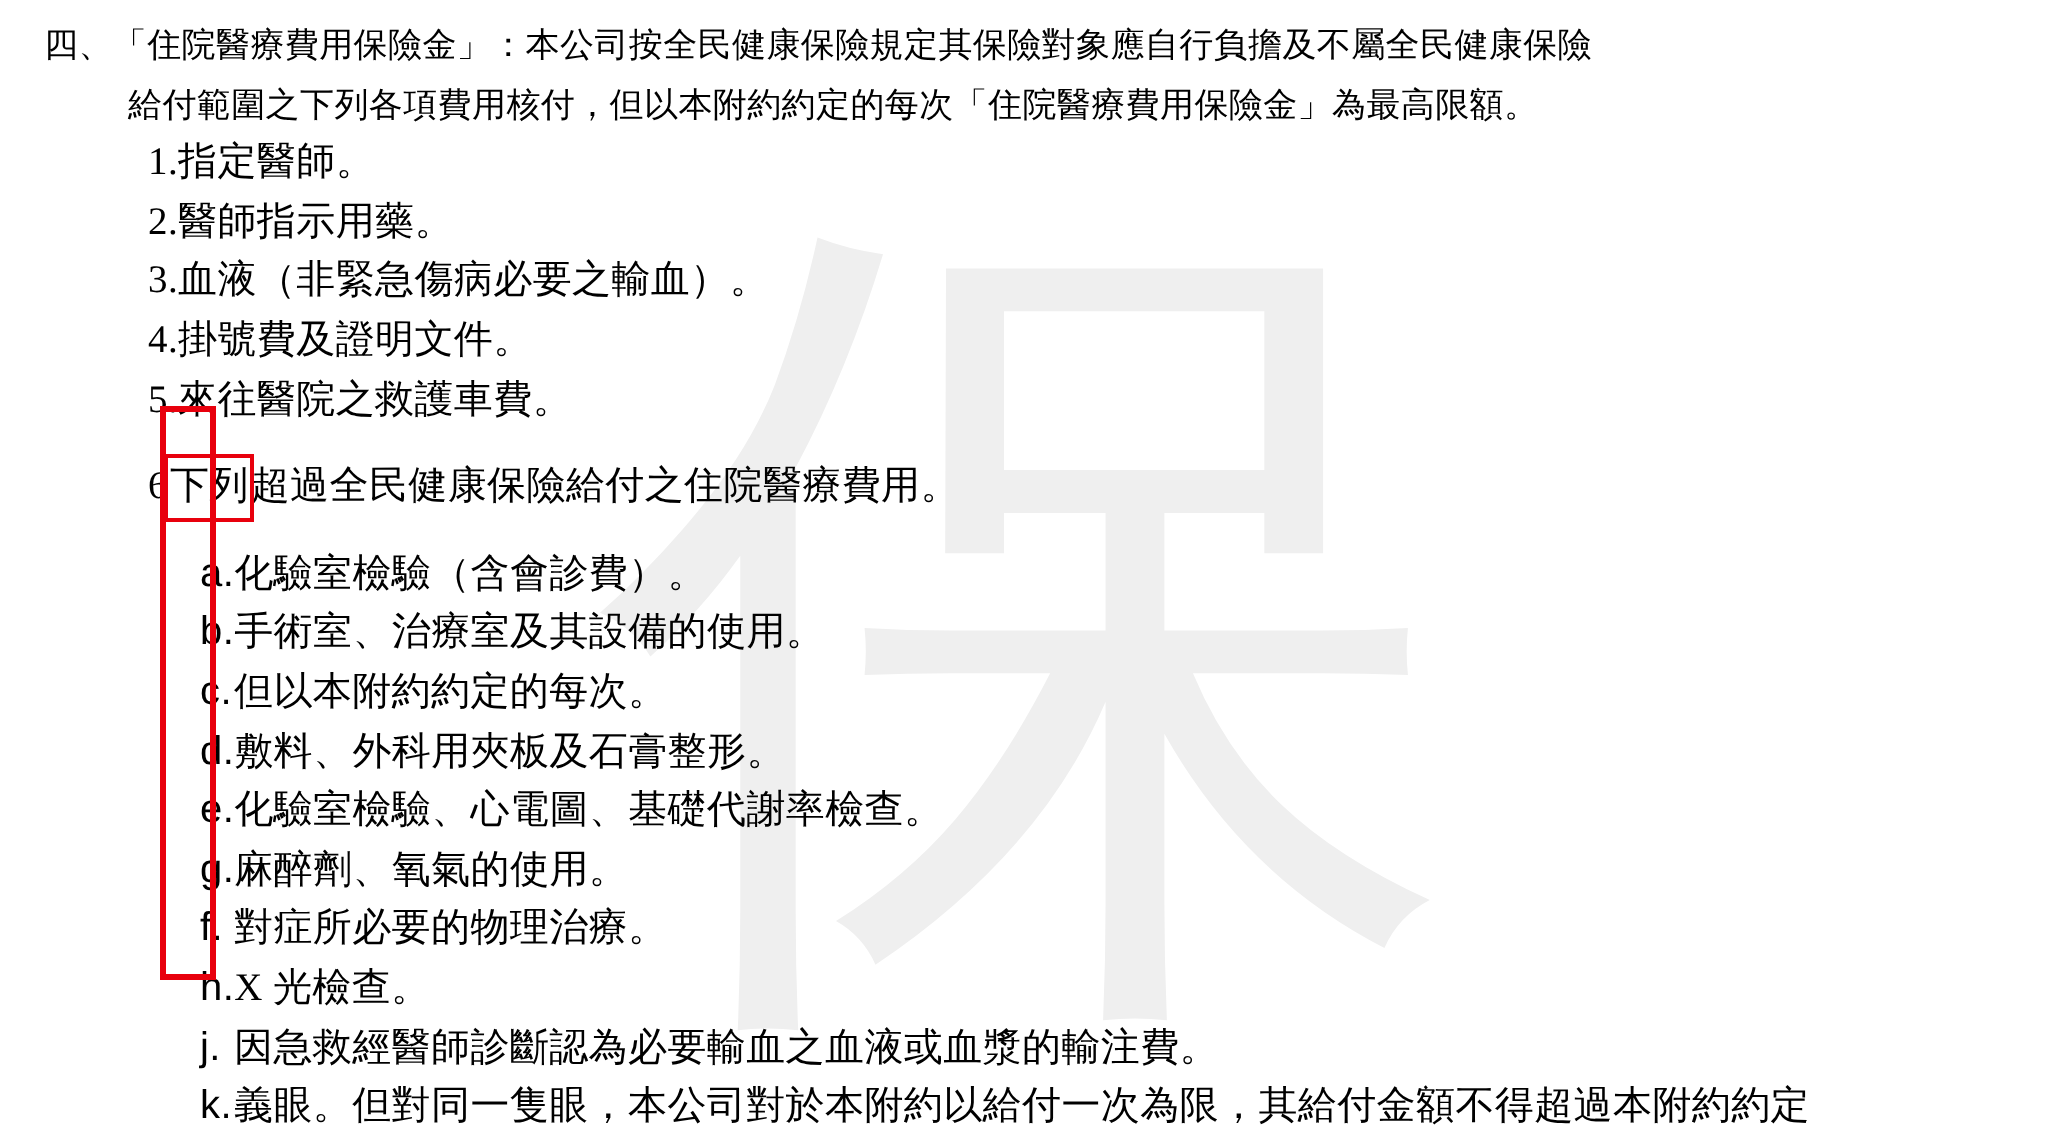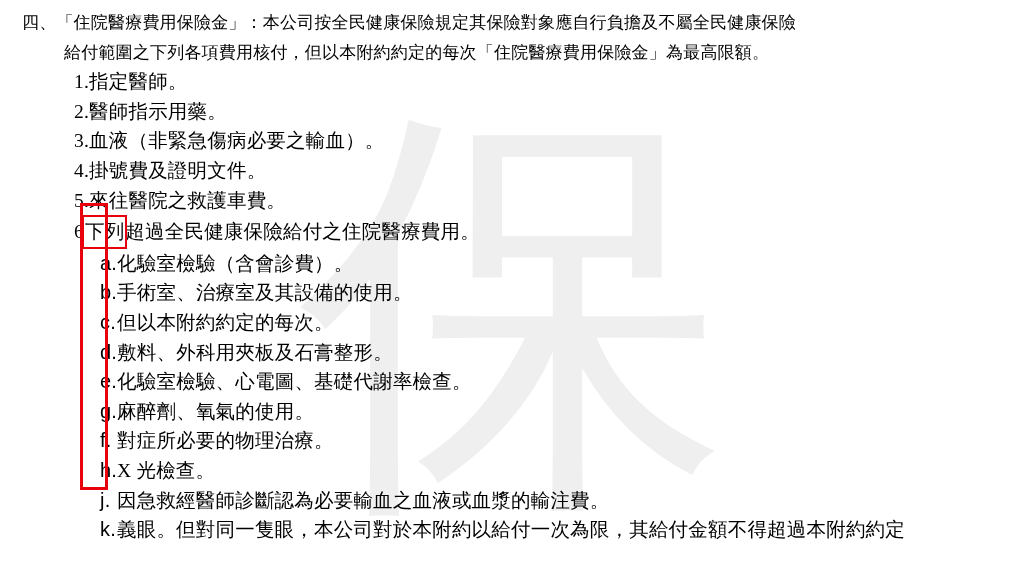--- a/index.html
+++ b/index.html
@@ -81,21 +81,21 @@
     min-width: 17px;
     font-family: "Liberation Sans", sans-serif;
     font-size: 20px;
   }
 
   
   .box-word {
     display: inline-block;
     border: 2.5px solid #e8000d;
     padding: 0 1px;
-    margin: 0 -2px;
+    margin: 12px -2px;
     position: relative;
     top: 0;
   }
   .letters-box {
     position: absolute;
     border: 3px solid #e8000d;
     left: 80px;
     top: 203px;
     width: 22px;
     height: 281px;

